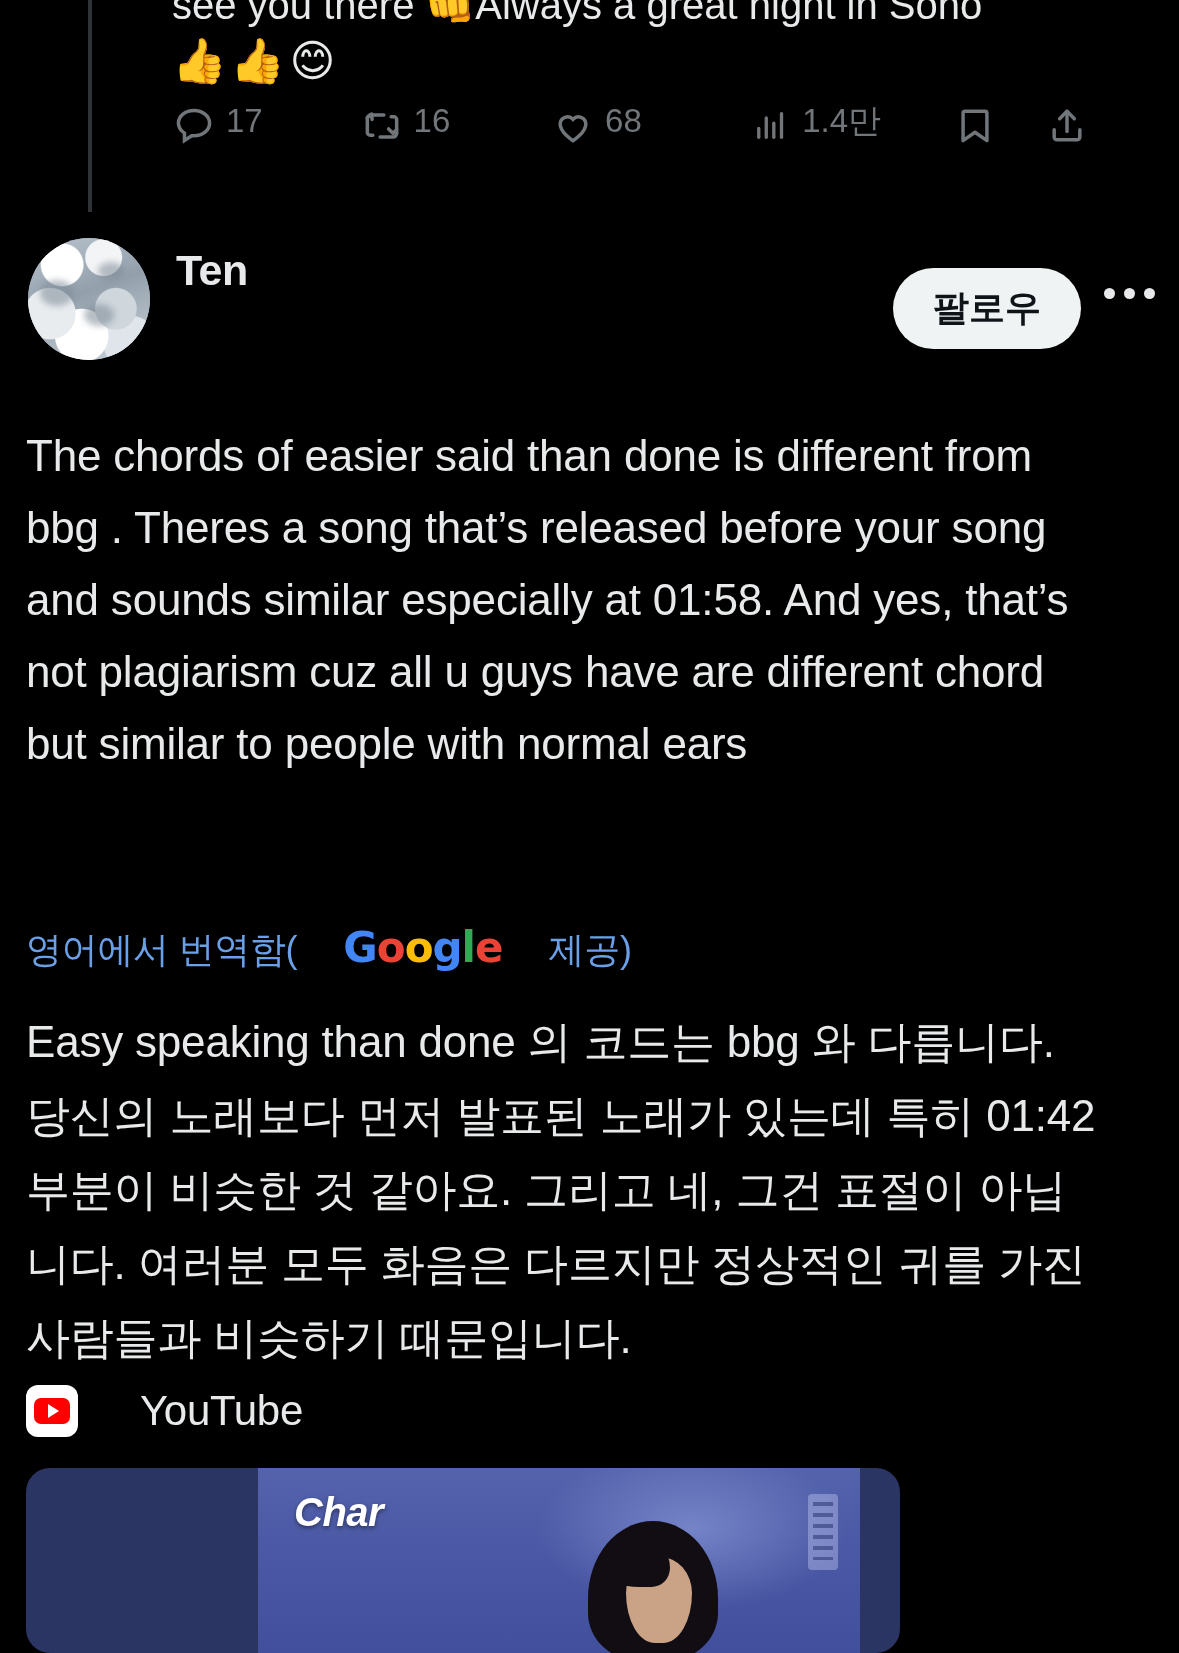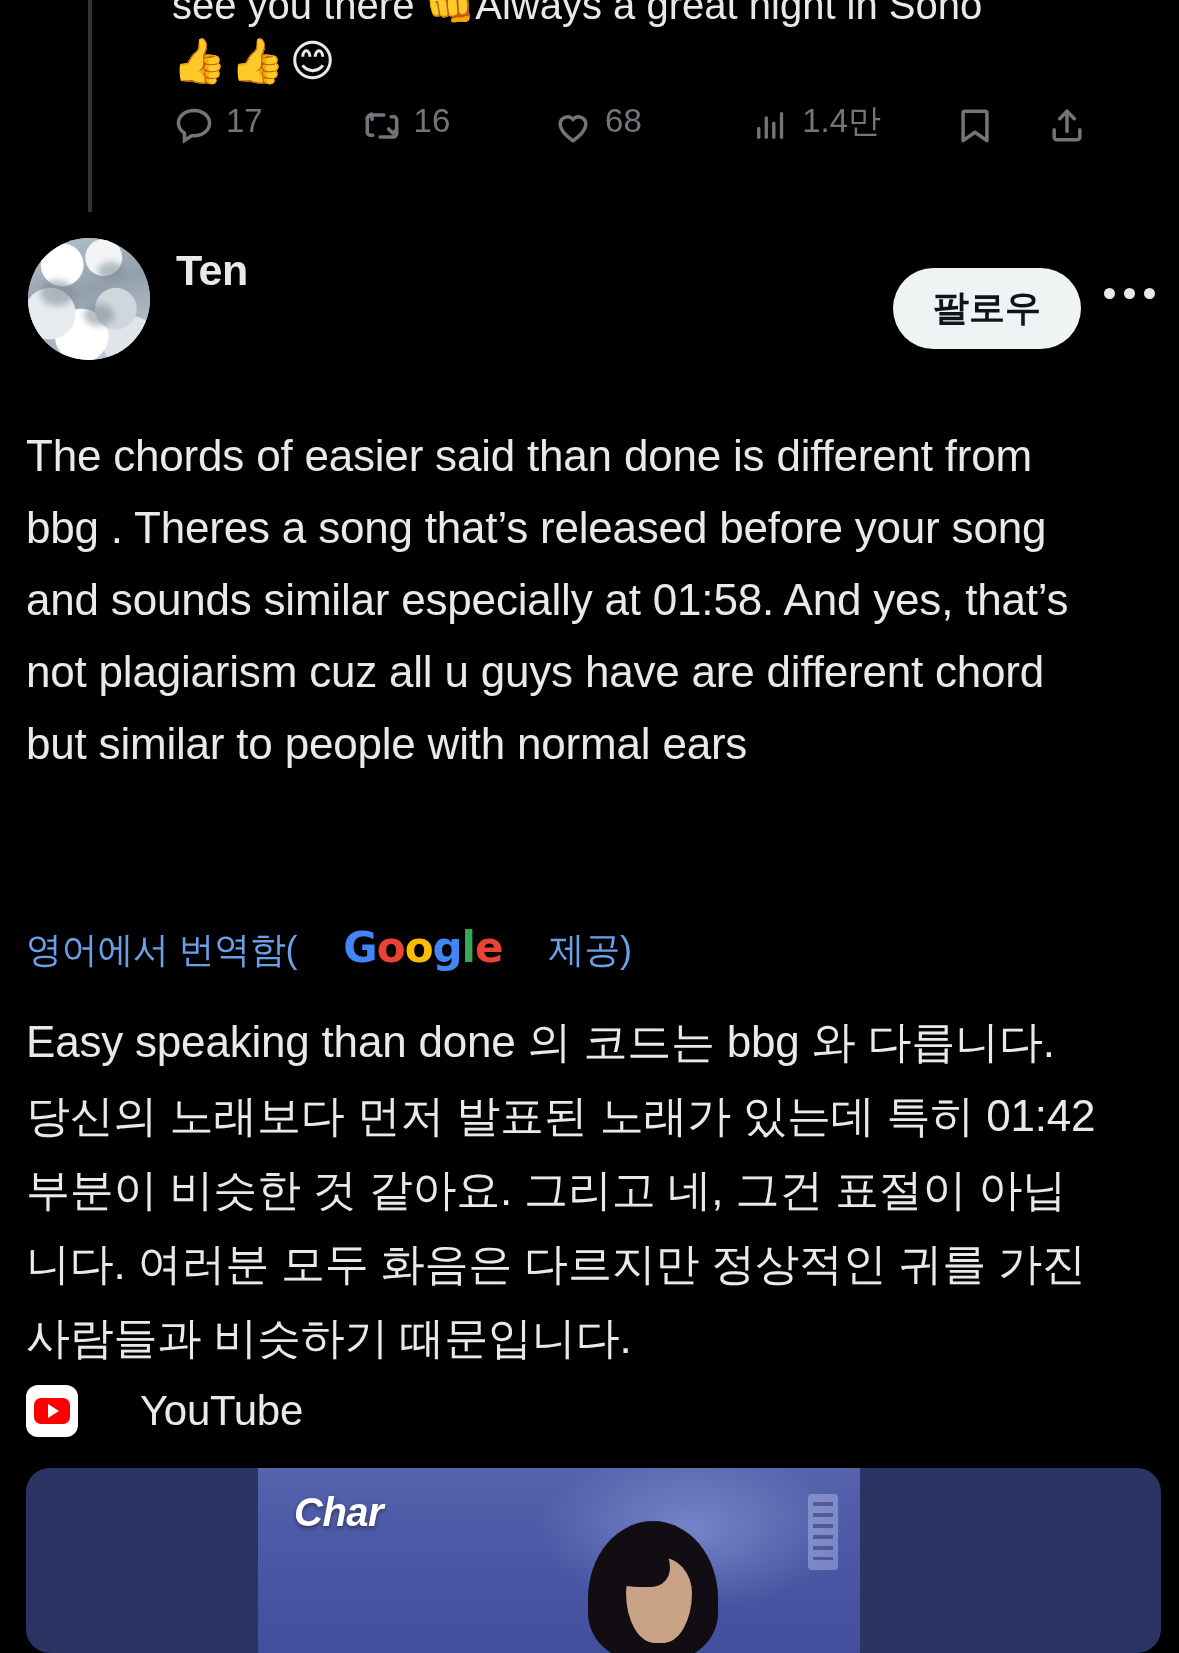--- a/index.html
+++ b/index.html
@@ -264,21 +264,21 @@
     color: #e7e9ea;
     letter-spacing: -0.3px;
     margin-left: 40px;
   }
 
   
   .video-card {
     position: absolute;
     left: 26px;
     top: 1468px;
-    width: 1135px;
+    width: 874px;
     height: 185px;
     border-radius: 24px;
     overflow: hidden;
     background: #2b3564;
     cursor: pointer;
   }
   .video-inner {
     position: absolute;
     left: 232px;
     top: 0;

